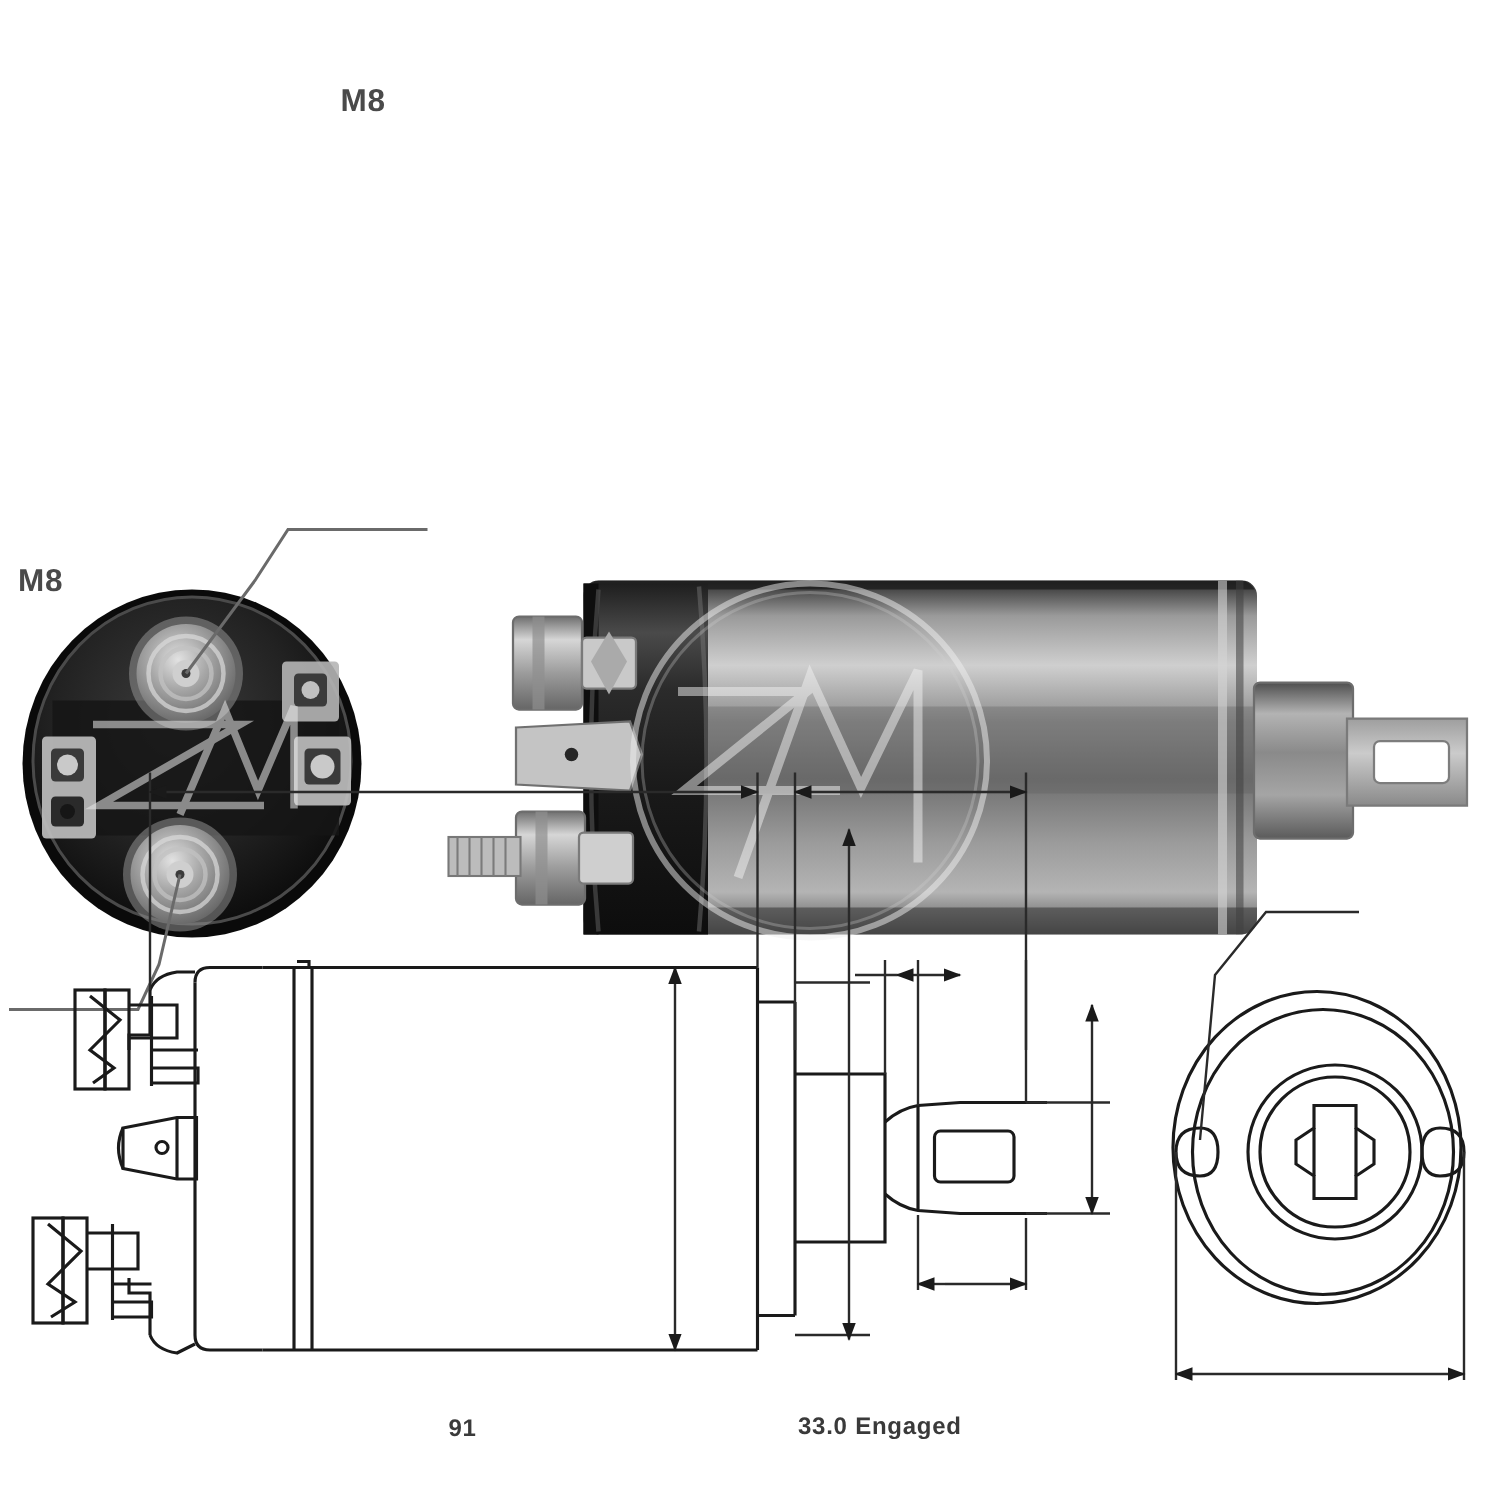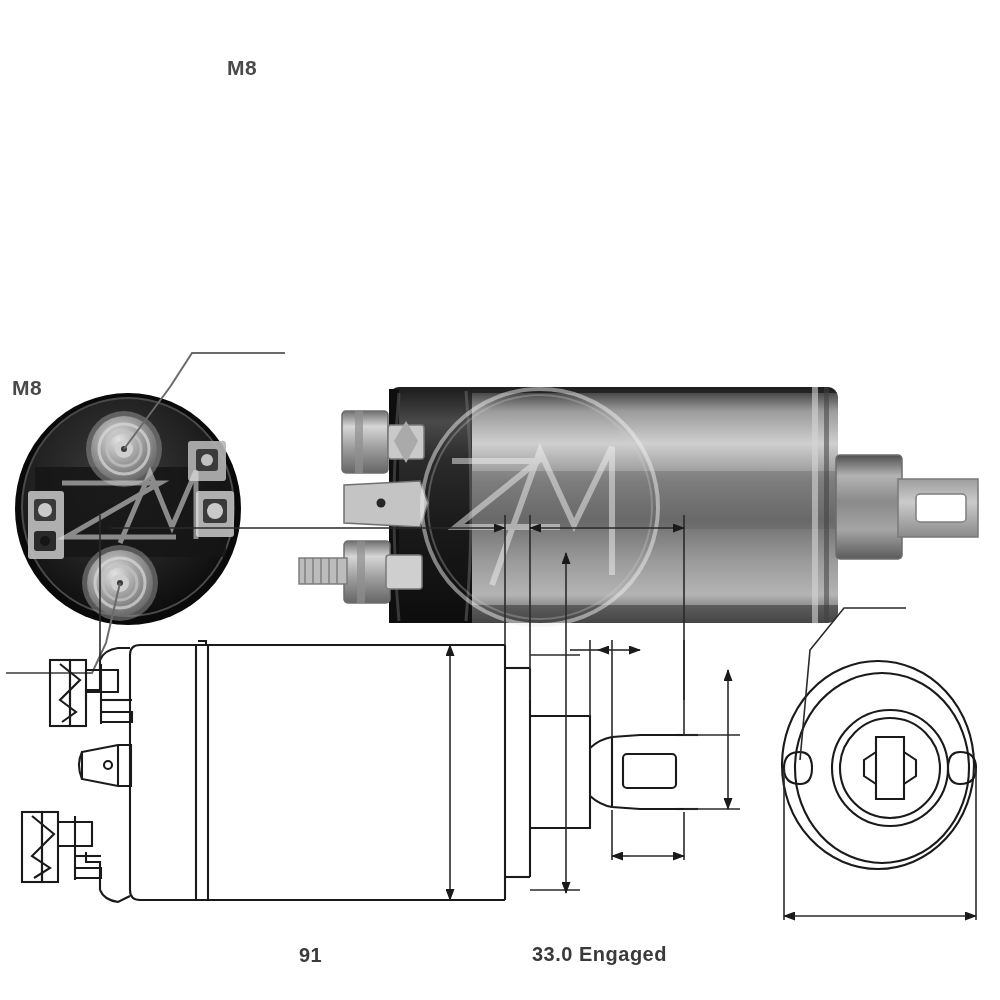--- a/index.html
+++ b/index.html
@@ -4,21 +4,21 @@
 <style>
   html,body{margin:0;padding:0;background:#ffffff;}
   body{width:1000px;height:1000px;position:relative;overflow:hidden;
        font-family:"Liberation Sans",sans-serif;color:#1a1a1a;}
 
   .layer{position:absolute;left:0;top:0;width:1000px;height:1000px;}
 
   
   #photo-region{position:absolute;left:0;top:0;width:1000px;height:450px;}
 
-  .dim-label{position:absolute;font-size:20px;font-weight:bold;color:#3a3a3a;
+  .dim-label{position:absolute;font-size:16px;font-weight:bold;color:#3a3a3a;
              letter-spacing:.5px;white-space:nowrap;line-height:1;}
 
   .photo-label{position:absolute;font-size:21px;font-weight:bold;color:#4a4a4a;
                letter-spacing:.5px;white-space:nowrap;}
 
   svg{display:block;}
 </style>
 </head>
 <body>
 

